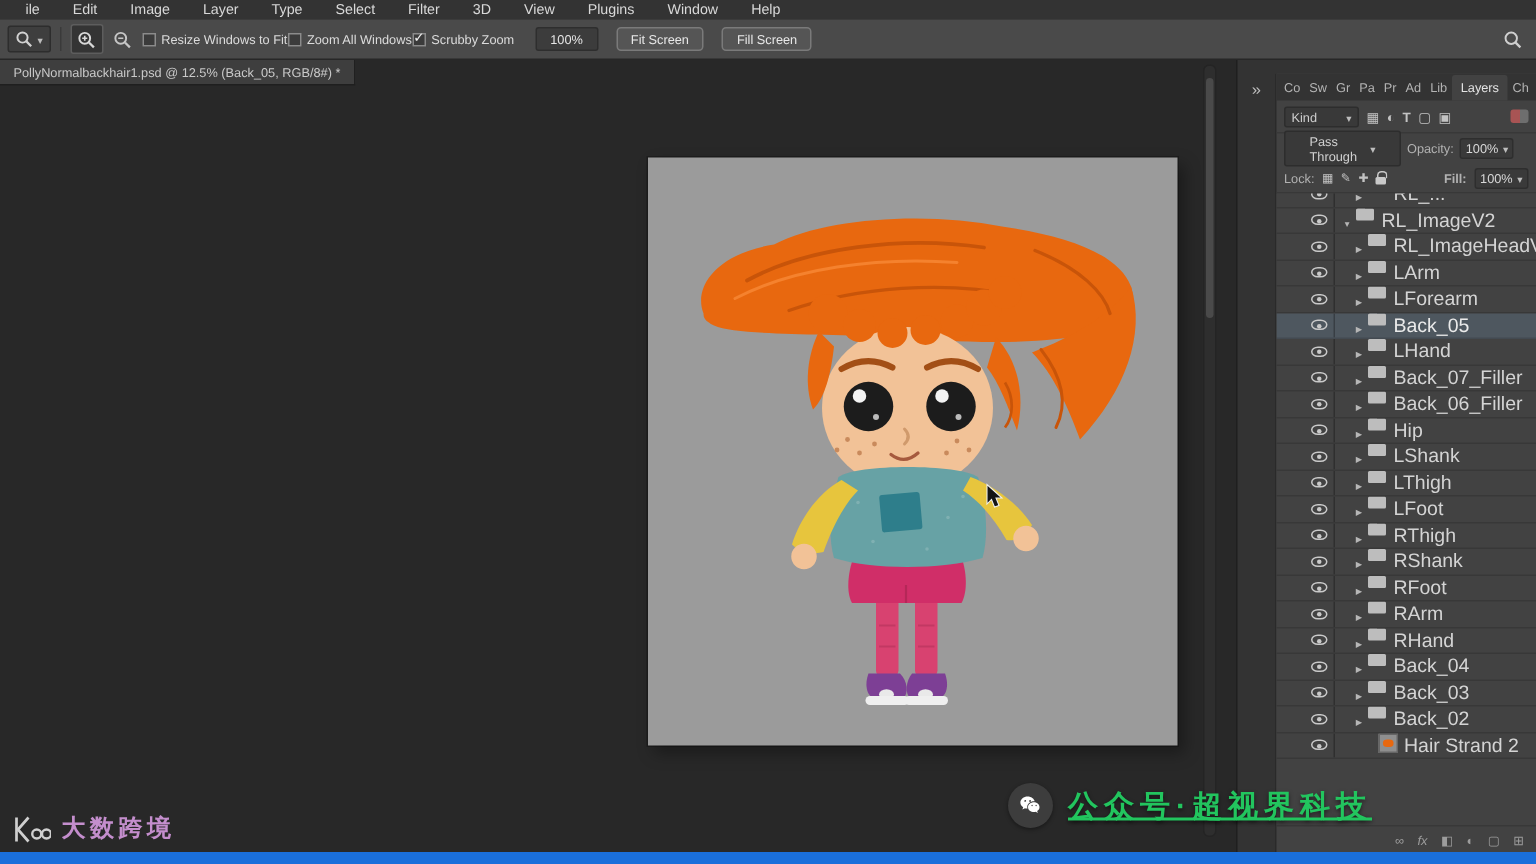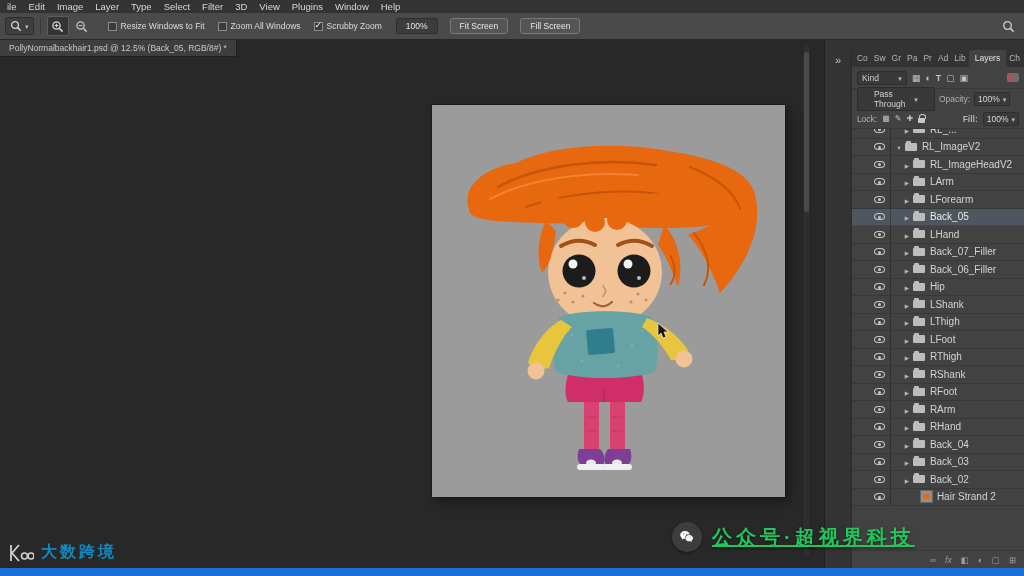--- a/index.html
+++ b/index.html
@@ -3,33 +3,33 @@
 <meta charset="utf-8">
 <style>
   * { box-sizing: border-box; margin:0; padding:0; }
   html,body { width:1024px; height:576px; overflow:hidden; background:#000; }
   body { font-family:"Liberation Sans", sans-serif; }
   .app { position:relative; width:1024px; height:576px; background:#282828; overflow:hidden; }
 
   
   .menubar { position:absolute; left:0; top:0; width:1024px; height:13px; background:#333333;
              display:flex; align-items:center; padding-left:1px; z-index:5; }
-  .mitem { font-size:9.5px; color:#d8d8d8; padding:0 6px; line-height:13px; cursor:default; }
+  .mitem { font-size:9.5px; color:#d8d8d8; padding:0 6px; line-height:13px; cursor:default;margin-left:10px; }
 
   
   .optbar { position:absolute; left:0; top:13px; width:1024px; height:27px; background:#4a4a4a;
             border-bottom:1px solid #272727; display:flex; align-items:center; font-size:8.5px; color:#e0e0e0; z-index:5;}
   .toolchip { display:flex; align-items:center; gap:3px; background:#3e3e3e; border:1px solid #2d2d2d;
               border-radius:2px; padding:2px 4px; margin-left:5px; }
   .caret::before { content:"▾"; font-size:7px; color:#bdbdbd; }
   .vsep { width:1px; height:16px; background:#3a3a3a; margin:0 6px; }
   .zbtn { width:22px; height:20px; display:flex; align-items:center; justify-content:center; border-radius:2px; margin-right:2px; }
   .zbtn.pressed { background:#343434; border:1px solid #5d5d5d; }
   .optcbs { display:flex; align-items:center; }
-  .optcb { display:flex; align-items:center; margin-left:13px; }
+  .optcb { display:flex; align-items:center; }
   .cb { width:9px; height:9px; border:1px solid #8b8b8b; background:#3b3b3b; display:inline-block; position:relative; margin-right:4px; flex:0 0 auto;}
   .cb.checked::after { content:"✓"; position:absolute; top:-3px; left:0px; font-size:9px; color:#f0f0f0; }
   .cblabel { font-size:8.5px; color:#dcdcdc; }
   .zoomval { background:#3c3c3c; border:1px solid #2e2e2e; border-radius:2px; padding:2px 9px; margin-left:14px; color:#e5e5e5; }
   .pill { font-family:"Liberation Sans", sans-serif; font-size:8.5px; color:#e8e8e8; background:#555555;
           border:1px solid #7a7a7a; border-radius:3px; padding:2px 9px; margin-left:12px; cursor:default; }
   .searchwrap { margin-left:auto; margin-right:9px; display:flex; align-items:center; }
 
   
   .main { position:absolute; left:0; top:40px; width:1024px; height:528px; display:flex; }
@@ -72,22 +72,22 @@
   .lic { font-size:8px; color:#c3c3c3; }
   .i-brush::before { content:"✎"; }
   .i-move::before { content:"✚"; }
   .padlock { width:7px; height:5px; background:#c9c9c9; border-radius:1px; position:relative; margin-top:3px; }
   .padlock::before { content:""; position:absolute; top:-4px; left:1px; width:5px; height:4px;
                      border:1px solid #c9c9c9; border-bottom:none; border-radius:3px 3px 0 0; }
   .plock .plabel.fill { margin-left:auto;font-weight:bold; }
 
   
   .llist { flex:1; overflow:hidden; background:#424242; }
-  .lrow { display:flex; align-items:center; height:17.5px; border-bottom:1px solid rgba(0,0,0,.14);
-          color:#d4d4d4; font-size:10px; white-space:nowrap; overflow:hidden;padding-left:18px; }
+  .lrow { display:flex; height:17.5px; border-bottom:1px solid rgba(0,0,0,.14);
+          color:#d4d4d4; font-size:13px; white-space:nowrap; overflow:hidden;padding-left:18px; }
   .lrow.sel { background:#4e575f; color:#eaeaea; }
   .lrow.clipped { margin-top:-8px; }
   .cell-eye { width:21px; height:100%; display:flex; align-items:center; justify-content:center;
               border-right:1px solid rgba(0,0,0,.28); flex:0 0 auto; }
   .eye { width:11px; height:7px; border:1px solid #c9c9c9; border-radius:50% / 60%; position:relative; display:inline-block; }
   .eye::after { content:""; position:absolute; left:3px; top:1.5px; width:3px; height:3px; border-radius:50%; background:#c9c9c9; }
   .ind { flex:0 0 auto; }
   .lv0 .ind { width:3px; } .lv1 .ind { width:11px; } .lv2 .ind { width:19px; }
   .arr { flex:0 0 10px; text-align:center; color:#b6b6b6; }
   .arr::before { content:"▶"; font-size:5.5px; display:inline-block; }
@@ -101,21 +101,21 @@
   .pbottom { height:18px; border-top:1px solid #383838; display:flex; align-items:center; justify-content:flex-end; padding-right:8px; }
   .bic { font-size:8.5px; color:#9d9d9d; margin-left:9px; }
   .i-link::before { content:"∞"; }
   .i-fx::before { content:"fx"; font-style:italic; }
   .i-mask::before { content:"◧"; }
   .i-newgrp::before { content:"▢"; }
   .i-newlyr::before { content:"⊞"; }
 
   
   .wm-left { position:absolute; left:8px; top:542px; display:flex; align-items:center; gap:7px; opacity:.78; z-index:9; }
-  .wm-left .wmtext { color:#0ea5e9; font-size:16px; font-weight:bold; letter-spacing:3px; }
+  .wm-left .wmtext { color:#f0abfc; font-size:16px; font-weight:bold; letter-spacing:3px; }
   .wm-right { position:absolute; left:672px; top:522px; display:flex; align-items:center; gap:10px; z-index:9; }
   .wx-circle { width:30px; height:30px; border-radius:50%; background:#3d3d3d; display:flex; align-items:center; justify-content:center;
                box-shadow:0 1px 3px rgba(0,0,0,.4); }
   .wm-right .wmtext { color:#22c55e; font-size:20px; font-weight:bold; letter-spacing:4px; text-shadow:0 1px 3px rgba(0,0,0,.55);text-decoration:underline; }
   .bottombar { position:absolute; left:0; bottom:0; width:1024px; height:8px; background:#1a6fdb; z-index:10; }
 </style>
 </head>
 <body>
 
 <div class="app">

